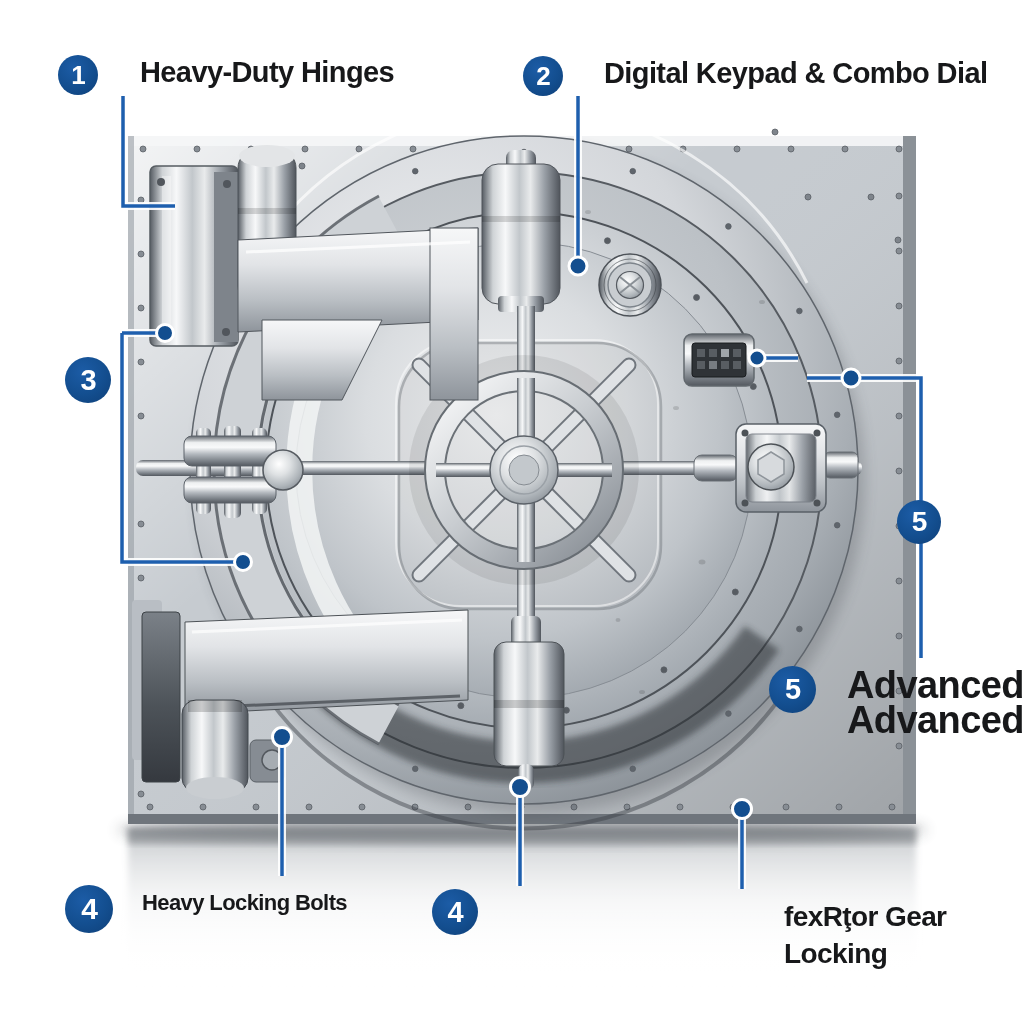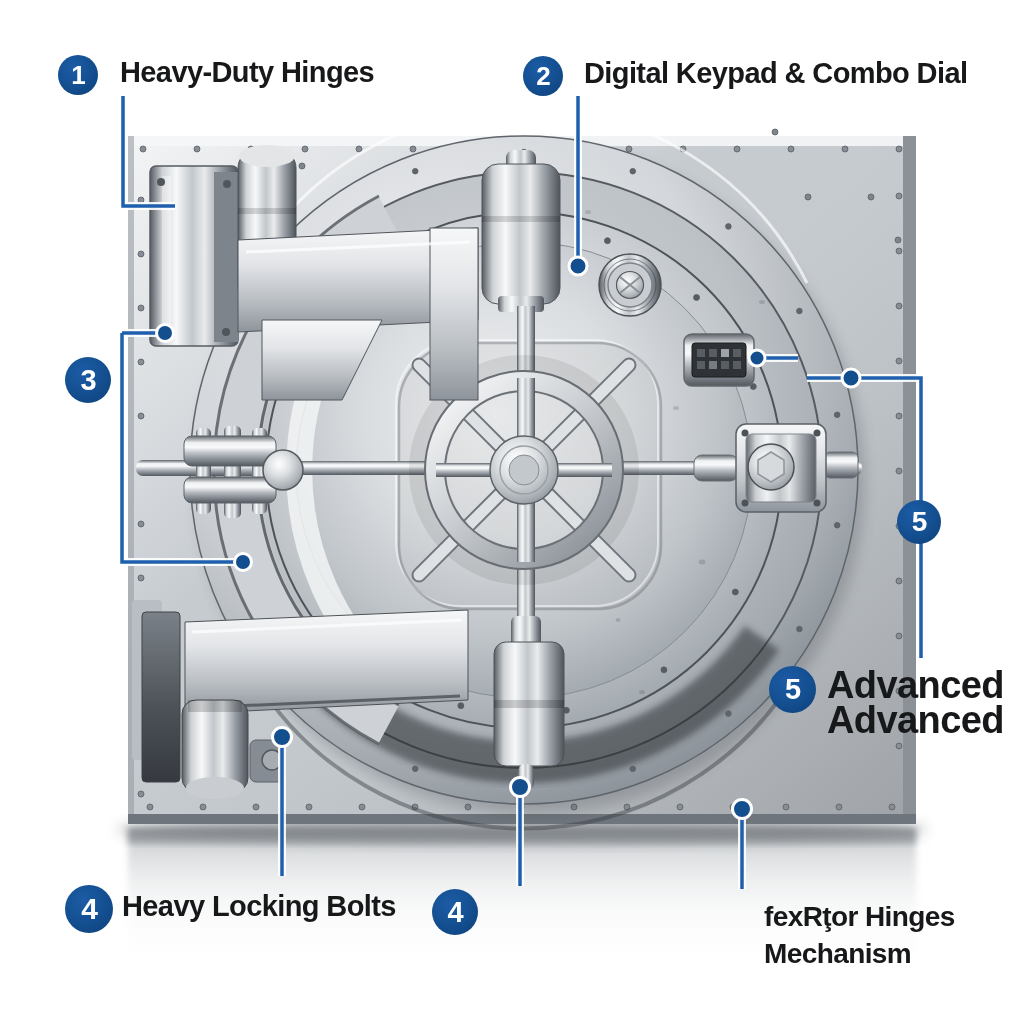--- a/index.html
+++ b/index.html
@@ -10,21 +10,21 @@
   }
   #stage{position:absolute;inset:0;width:1024px;height:1024px;}
   .badge{
     position:absolute;border-radius:50%;
     background:radial-gradient(circle at 38% 32%, #1c5ca6 0%, #134e8f 55%, #0e3f78 100%);
     color:#ffffff;font-weight:bold;display:flex;align-items:center;justify-content:center;
     z-index:5;letter-spacing:-1px;
   }
   .lbl{
     position:absolute;color:#17181a;font-weight:bold;letter-spacing:-0.6px;
-    white-space:nowrap;z-index:5;
+    white-space:nowrap;z-index:5;margin-left:20px;
   }
 </style>
 </head>
 <body>
 
 <svg id="stage" viewBox="0 0 1024 1024">
   <defs>
     <linearGradient id="gPanelLight" x1="0" y1="0" x2="1" y2="1">
       <stop offset="0" stop-color="#ffffff" stop-opacity=".8"></stop>
       <stop offset=".38" stop-color="#ffffff" stop-opacity="0"></stop>
@@ -412,23 +412,23 @@
   </div>
 <div class="badge" style="left:897px;top:500px;width:44px;height:44px;font-size:28px;">
   <span>5</span>
   </div>
 <div class="badge" style="left:769px;top:666px;width:47px;height:47px;font-size:29px;">
   <span>5</span>
   </div>
 
 <div class="lbl" style="left:120px;top:56px;font-size:29px;">Heavy-Duty Hinges</div>
 <div class="lbl" style="left:584px;top:57px;font-size:29px;">Digital Keypad &amp; Combo Dial</div>
-<div class="lbl" style="left:122px;top:890px;font-size:29px;">Heavy Locking Bolts</div>
+<div class="lbl" style="left:122px;top:890px;font-size:22px;">Heavy Locking Bolts</div>
 <div class="lbl" style="left:494px;top:886px;font-size:29px;line-height:37px;">
 </div>
 <div class="lbl" style="left:827px;top:668px;font-size:38px;line-height:35px;">
   <div>Advanced</div>
   <div>Advanced</div>
 </div>
 <div class="lbl" style="left:764px;top:898px;font-size:28px;line-height:37px;">
-  <div>fexRţor Hinges</div>
-  <div>Mechanism</div>
+  <div>fexRţor Gear</div>
+  <div>Locking</div>
 </div>
 
 </body></html>

